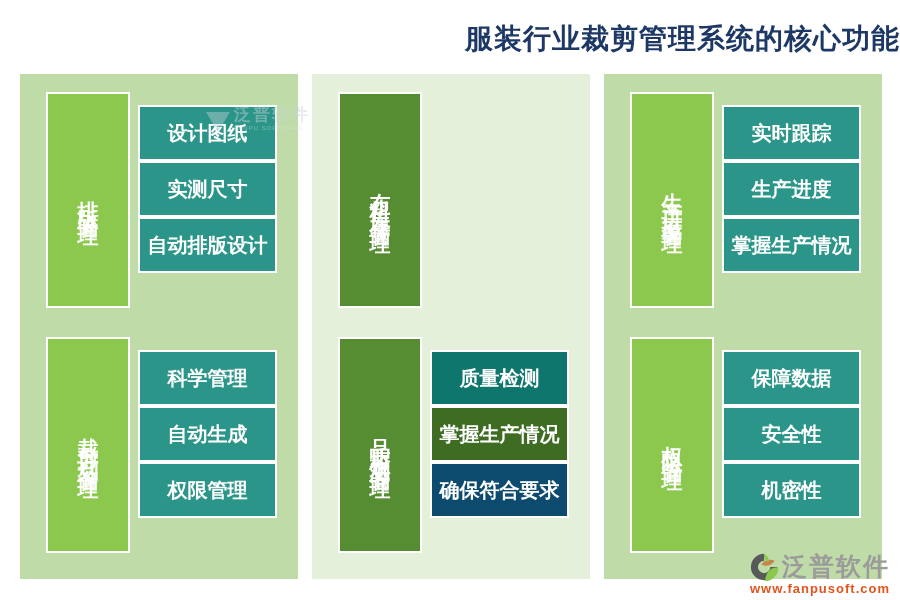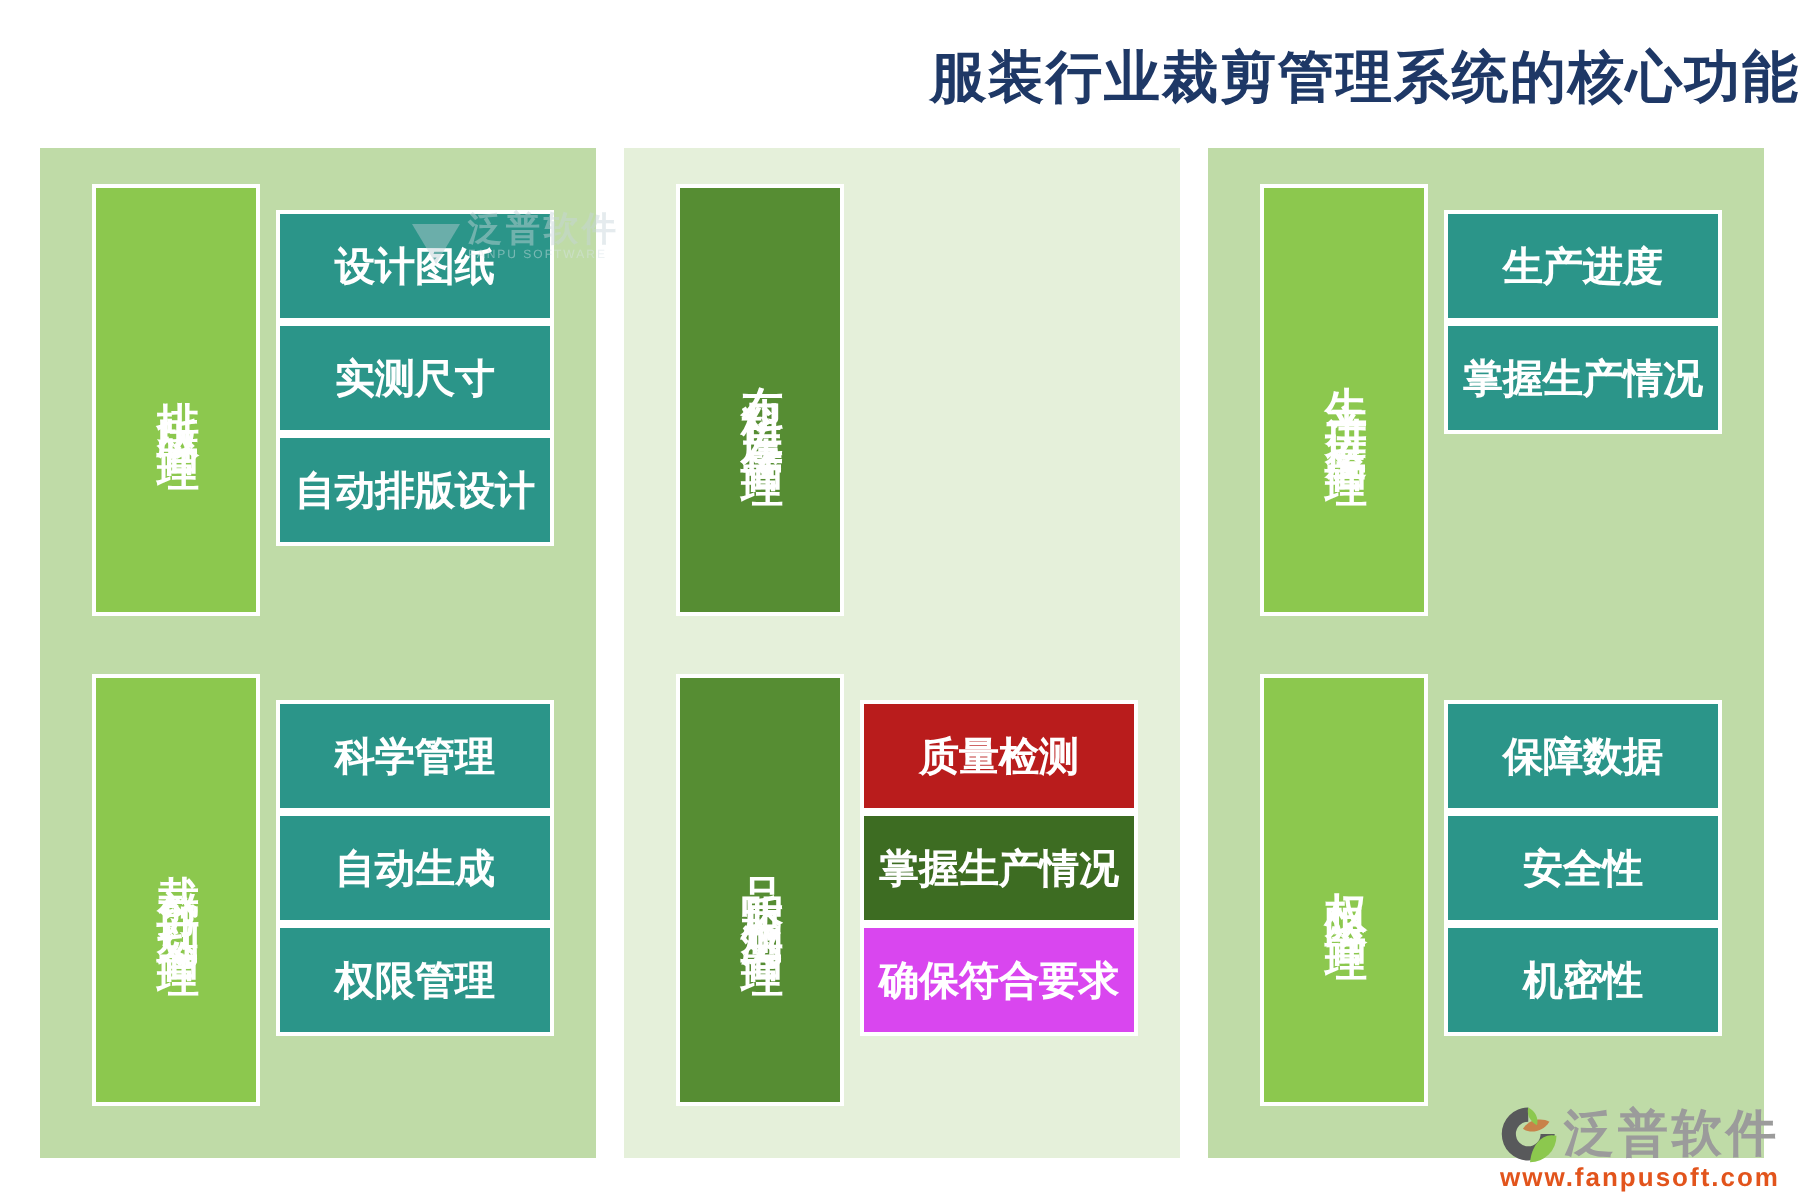--- a/index.html
+++ b/index.html
@@ -58,31 +58,32 @@
       </div>
     </div>
 
     <div class="panel" style="background: rgb(229, 240, 218);">
       <div class="group">
         <div class="vlabel" style="background: rgb(86, 141, 51);">布料库存管理</div>
       </div>
       <div class="group">
         <div class="vlabel" style="background: rgb(86, 141, 51);">品质检测管理</div>
         <div class="items">
-          <div class="item" style="background: #b91c1c;">质量检测</div>
+          <div class="item" style="background: #0f766e;">质量检测</div>
           <div class="item" style="background: rgb(61, 108, 34);">掌握生产情况</div>
-          <div class="item" style="background: #d946ef;">确保符合要求</div>
+          <div class="item" style="background: #0c4a6e;">确保符合要求</div>
         </div>
       </div>
     </div>
 
     <div class="panel" style="background: rgb(191, 219, 167);">
       <div class="group">
         <div class="vlabel" style="background: rgb(140, 200, 78);">生产进度管理</div>
         <div class="items">
+          <div class="item" style="background: rgb(43, 149, 137);">实时跟踪</div>
           <div class="item" style="background: rgb(43, 149, 137);">生产进度</div>
           <div class="item" style="background: rgb(43, 149, 137);">掌握生产情况</div>
         </div>
       </div>
       <div class="group">
         <div class="vlabel" style="background: rgb(140, 200, 78);">权限管理</div>
         <div class="items">
           <div class="item" style="background: rgb(43, 149, 137);">保障数据</div>
           <div class="item" style="background: rgb(43, 149, 137);">安全性</div>
           <div class="item" style="background: rgb(43, 149, 137);">机密性</div>

